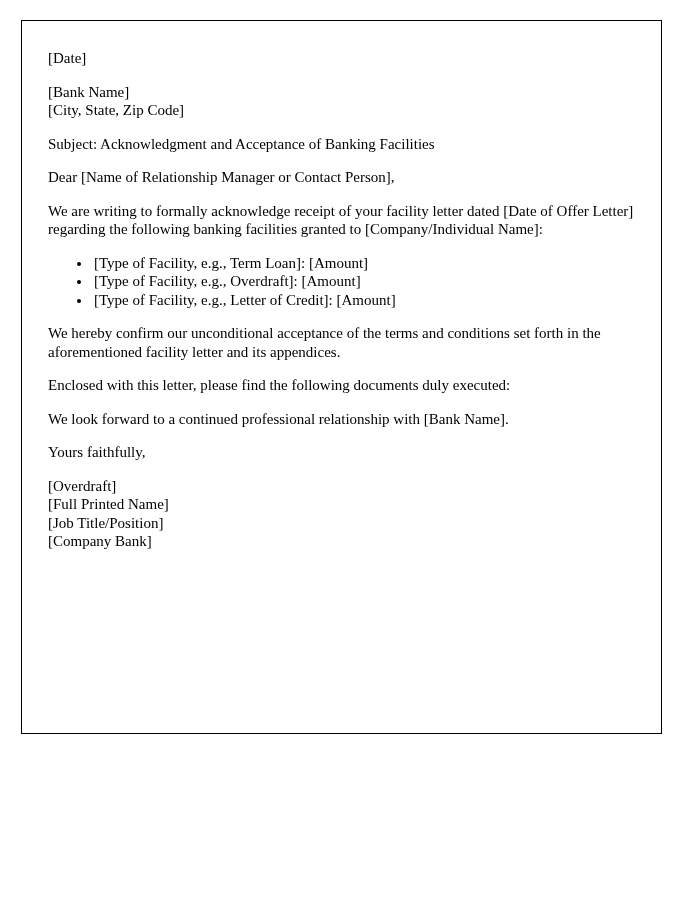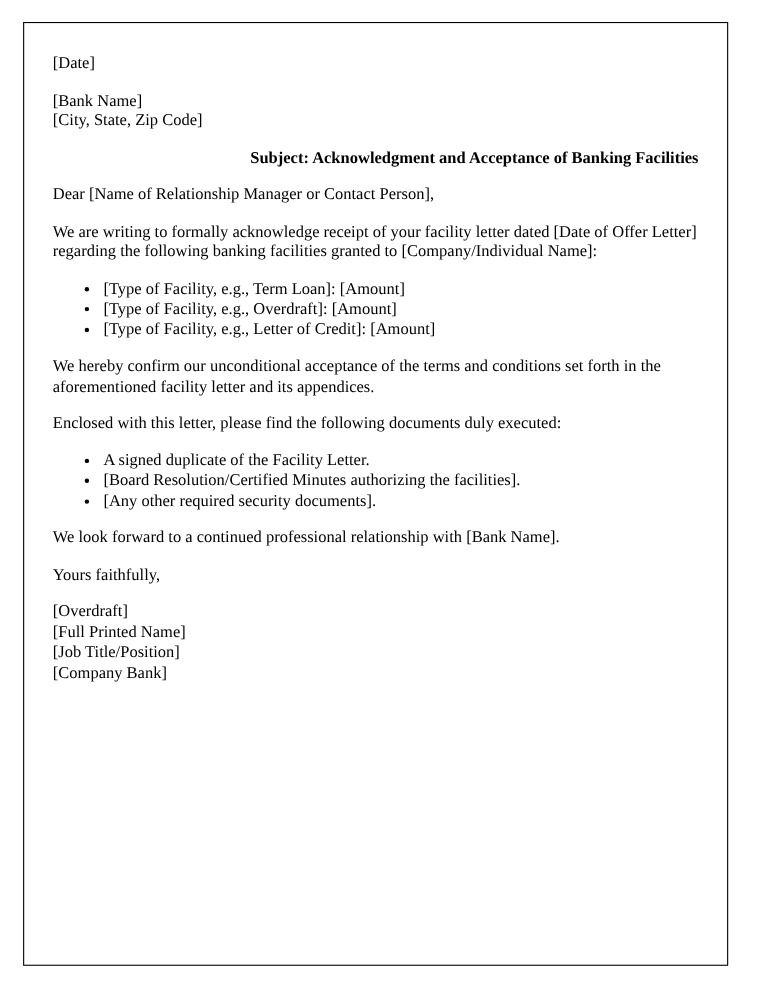--- a/index.html
+++ b/index.html
@@ -13,42 +13,41 @@
     height: 900px;
     background: #ffffff;
     font-family: "Liberation Serif", "DejaVu Serif", serif;
     color: #000000;
   }
   .page {
     position: absolute;
     left: 21px;
     top: 20px;
     width: 641px;
-    height: 858px;
+    height: 714px;
     border: 1px solid #000000;
     box-sizing: border-box;
     padding: 28px 26px 20px 26px;
     overflow: hidden;
   }
   .line {
     font-size: 15px;
     line-height: 18.5px;
     margin: 0;
   }
   p.para {
     font-size: 15px;
     line-height: 18.5px;
     margin: 0 0 15px 0;
   }
   .block-gap {
     margin-bottom: 15px;
   }
   .subject {
-    font-weight: bold;
-    text-align: right;
+    font-weight: normal;
   }
   ul.doc-list {
     margin: 0 0 15px 0;
     padding-left: 44px;
     font-size: 15px;
     line-height: 18.5px;
   }
   ul.doc-list li {
     margin: 0;
     padding-left: 2px;
@@ -76,25 +75,20 @@
     <ul class="doc-list">
       <li>[Type of Facility, e.g., Term Loan]: [Amount]</li>
       <li>[Type of Facility, e.g., Overdraft]: [Amount]</li>
       <li>[Type of Facility, e.g., Letter of Credit]: [Amount]</li>
     </ul>
 
     <p class="para">We hereby confirm our unconditional acceptance of the terms and conditions set forth in the aforementioned facility letter and its appendices.</p>
 
     <p class="para">Enclosed with this letter, please find the following documents duly executed:</p>
 
-    <ul class="doc-list">
-      <li>A signed duplicate of the Facility Letter.</li>
-      <li>[Board Resolution/Certified Minutes authorizing the facilities].</li>
-      <li>[Any other required security documents].</li>
-    </ul>
 
     <p class="para">We look forward to a continued professional relationship with [Bank Name].</p>
 
     <p class="para">Yours faithfully,</p>
 
     <div>
       <p class="line">[Overdraft]</p>
       <p class="line">[Full Printed Name]</p>
       <p class="line">[Job Title/Position]</p>
       <p class="line">[Company Bank]</p>

